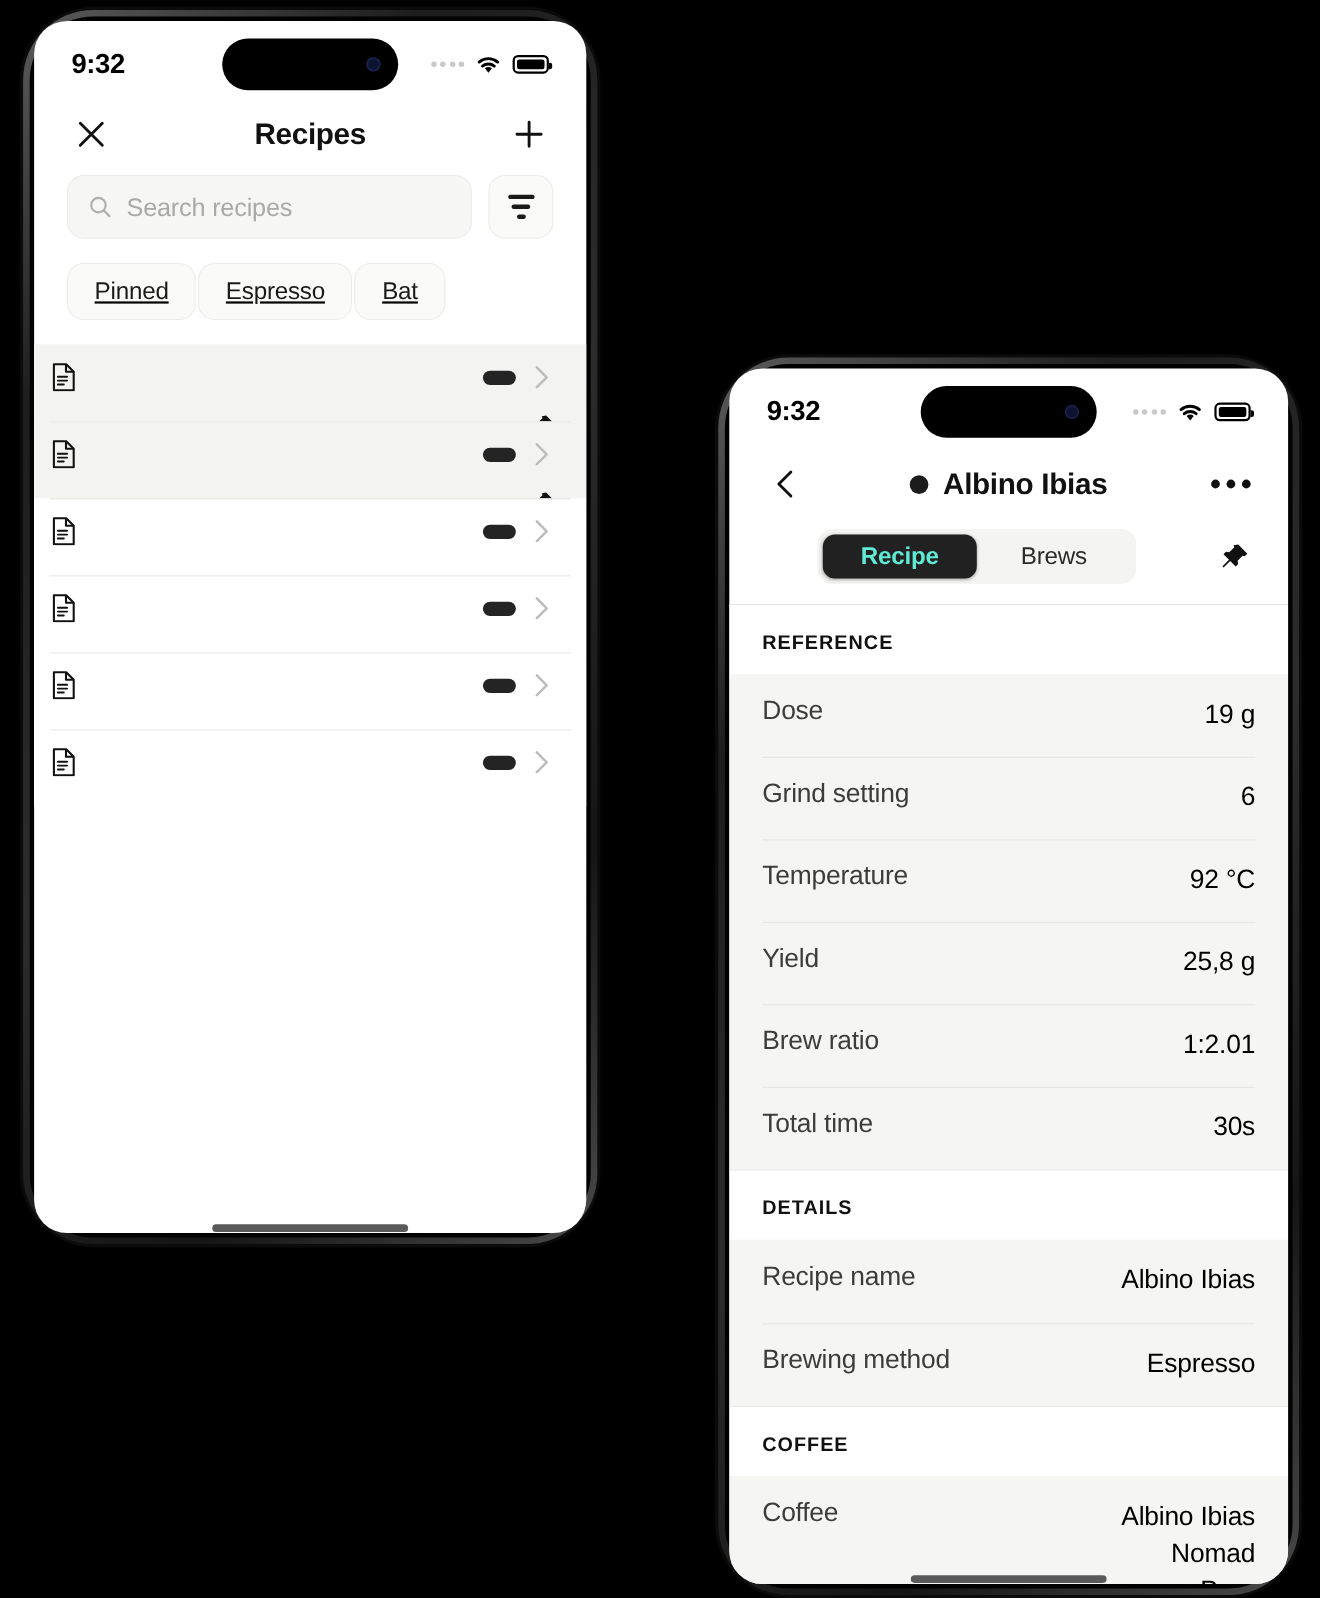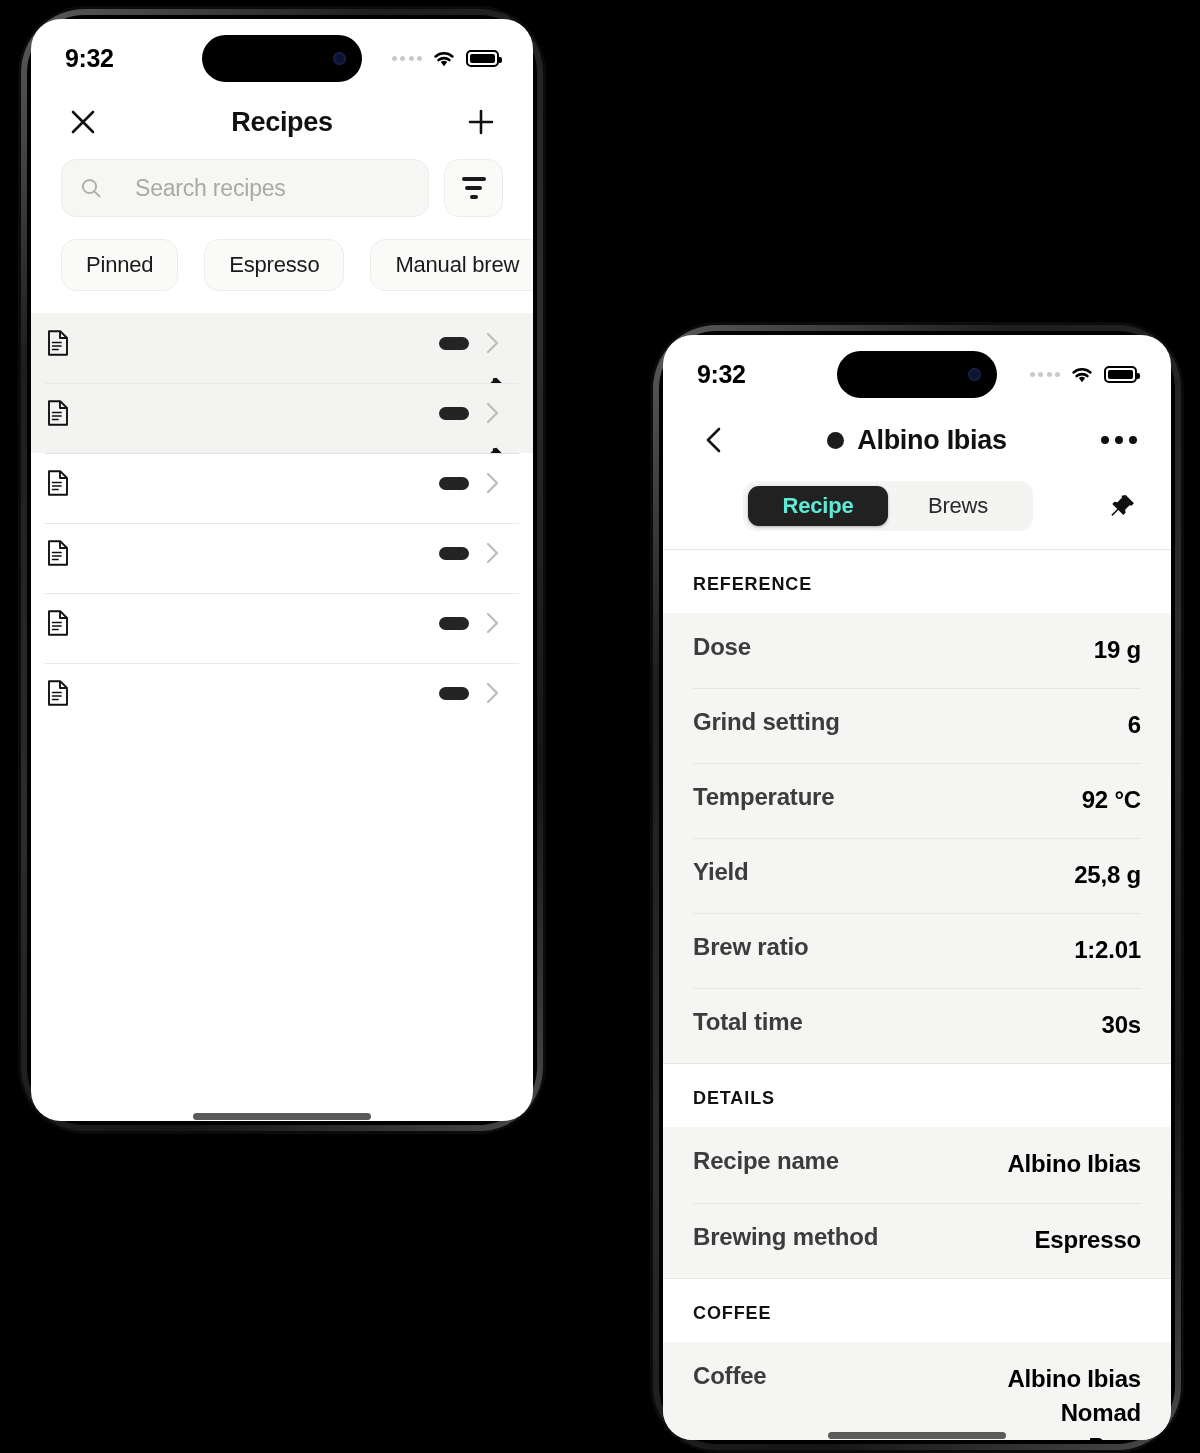--- a/index.html
+++ b/index.html
@@ -60,31 +60,31 @@
   
   .navbar1 { display:flex; align-items:center; padding: 6px 30px 10px; height:62px;}
   .nav-title { flex:1; text-align:center; font-size:27px; font-weight:600; color:#111; letter-spacing:-0.3px;}
   .icon-btn { width:44px; height:44px; display:flex; align-items:center; justify-content:center; }
 
   .searchrow { display:flex; gap:15px; padding: 4px 30px 0; align-items:center; }
   .searchbox {
     flex:1; height:58px; background:#f6f6f4; border:1px solid #ececea; border-radius:15px;
     display:flex; align-items:center; gap:13px; padding: 0 18px;
   }
-  .search-ph { font-size:23px; color:#a9a9a7; letter-spacing:-0.2px;margin-left:20px;}
+  .search-ph { font-size:23px; color:#a9a9a7; letter-spacing:-0.2px;}
   .filter-btn {
     width:59px; height:58px; background:#fafaf8; border:1px solid #ececea; border-radius:15px;
     display:flex; align-items:center; justify-content:center; flex-direction:column; gap:5px;
   }
   .filter-btn i { display:block; background:#1a1a1a; border-radius:2px; height:4px; }
   .filter-btn i:nth-child(1){ width:24px;}
   .filter-btn i:nth-child(2){ width:17px;}
   .filter-btn i:nth-child(3){ width:8px;}
 
-  .chips { display:flex; gap:26px; padding: 22px 0 22px 30px; overflow:hidden; }
+  .chips { display:flex; gap:2px; padding: 22px 0 22px 30px; overflow:hidden;text-decoration:underline; }
   .chip {
     flex:0 0 auto; height:52px; padding: 0 24px; background:#fafaf8; border:1px solid #ececea;
     border-radius:15px; display:flex; align-items:center; font-size:22px; color:#1a1a1a; letter-spacing:-0.2px;
     white-space:nowrap;
   }
 
   
   .list { background:#fff; }
   .rec-item { position:relative; padding: 17px 30px 19px 16px; background:#fff; }
   .rec-item.pinned { background:#f3f3f1; }
@@ -120,21 +120,21 @@
   }
   .seg { flex:1; display:flex; align-items:center; justify-content:center; border-radius:11px;
          font-size:22px; color:#2a2a2a; letter-spacing:-0.2px;}
   .seg.active { background:#212121; color:#5eead4; font-weight:600; box-shadow:0 1px 3px rgba(0,0,0,.3);}
 
   .sec-head {
     font-size:18px; font-weight:700; color:#111; letter-spacing:0.9px;
     padding: 24px 30px 18px; background:#fff; border-top:1px solid #e6e6e4;
   }
   .rows { background:#f5f5f3; }
-  .row { position:relative; display:flex; align-items:flex-start; padding: 20px 30px 21px; font-weight: bold; }
+  .row { position:relative; display:flex; align-items:flex-start; padding: 20px 30px 21px; }
   .row + .row::before{content:"";position:absolute;left:30px;right:30px;top:0;height:1px;background:#e6e6e4;}
   .row-label { font-size:24px; color:#3c3c3c; letter-spacing:-0.2px;}
   .row-value { margin-left:auto; font-size:24px; color:#000000; letter-spacing:-0.2px; text-align:right; line-height:1.42;}
 
   .homebar {
     position:absolute; left:50%; transform:translateX(-50%); bottom:14px;
     width:178px; height:7px; border-radius:5px; background:#5a5a5a; z-index:6;
   }
 </style>
 </head>
@@ -193,21 +193,20 @@
         <div class="filter-btn">
           <i></i>
           <i></i>
           <i></i>
         </div>
       </div>
 
       <div class="chips" id="chips-row">
           <div class="chip">Pinned</div>
           <div class="chip">Espresso</div>
-          <div class="chip">Manual brew</div>
           <div class="chip">Bat</div>
         </div>
 
       <div class="list" id="recipe-list">
           <div class="rec-item pinned">
             <div class="rec-top">
               <svg class="doc-ico" viewBox="0 0 22 26">
                 <path d="M2 1.2h11.2L20 8v16.8H2z" fill="none" stroke="#111" stroke-width="1.9" stroke-linejoin="round"></path>
                 <path d="M13 1.6V8h6.4" fill="none" stroke="#111" stroke-width="1.9" stroke-linejoin="round"></path>
                 <path d="M5.6 12.5h8.4M5.6 16h8.4M5.6 19.5h5.4" stroke="#111" stroke-width="1.7" stroke-linecap="round"></path>

